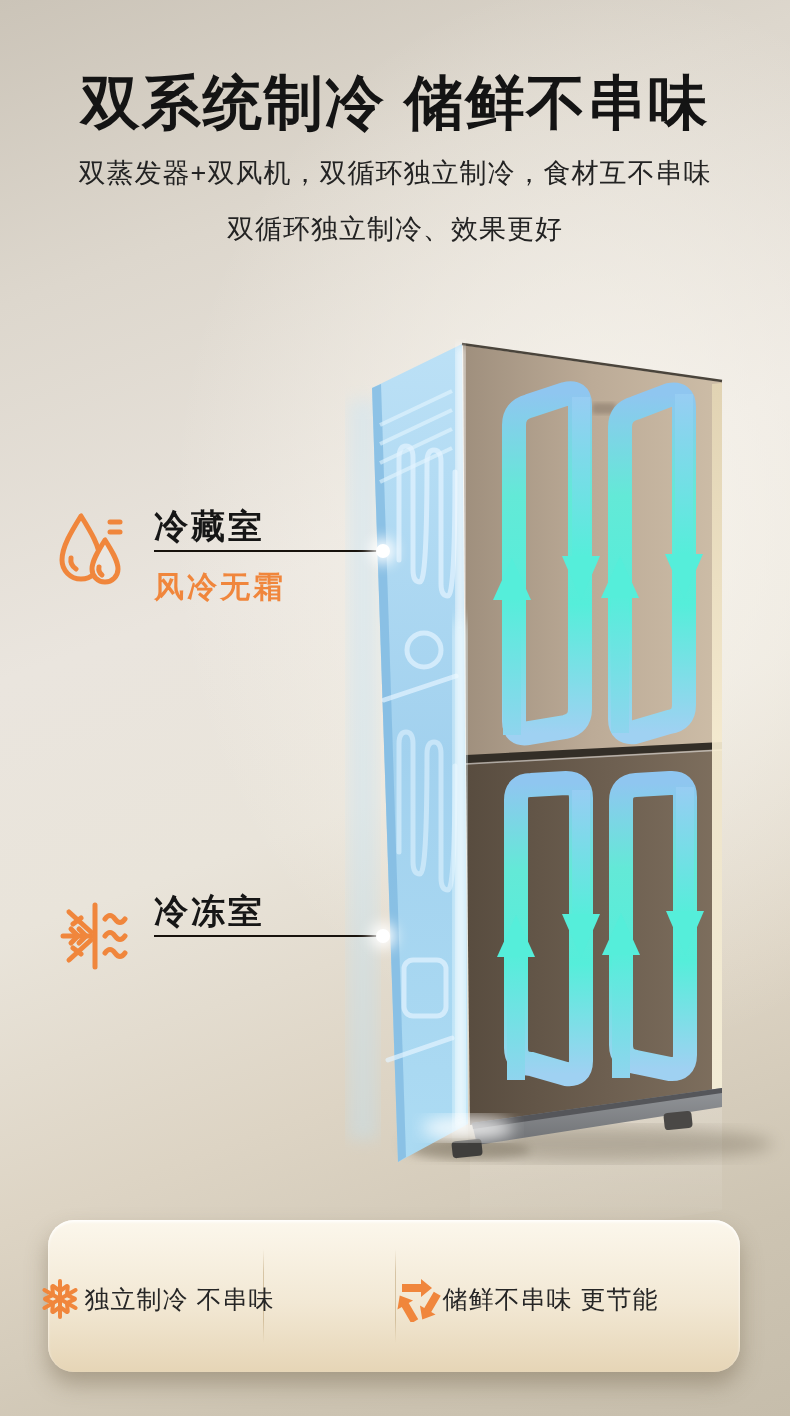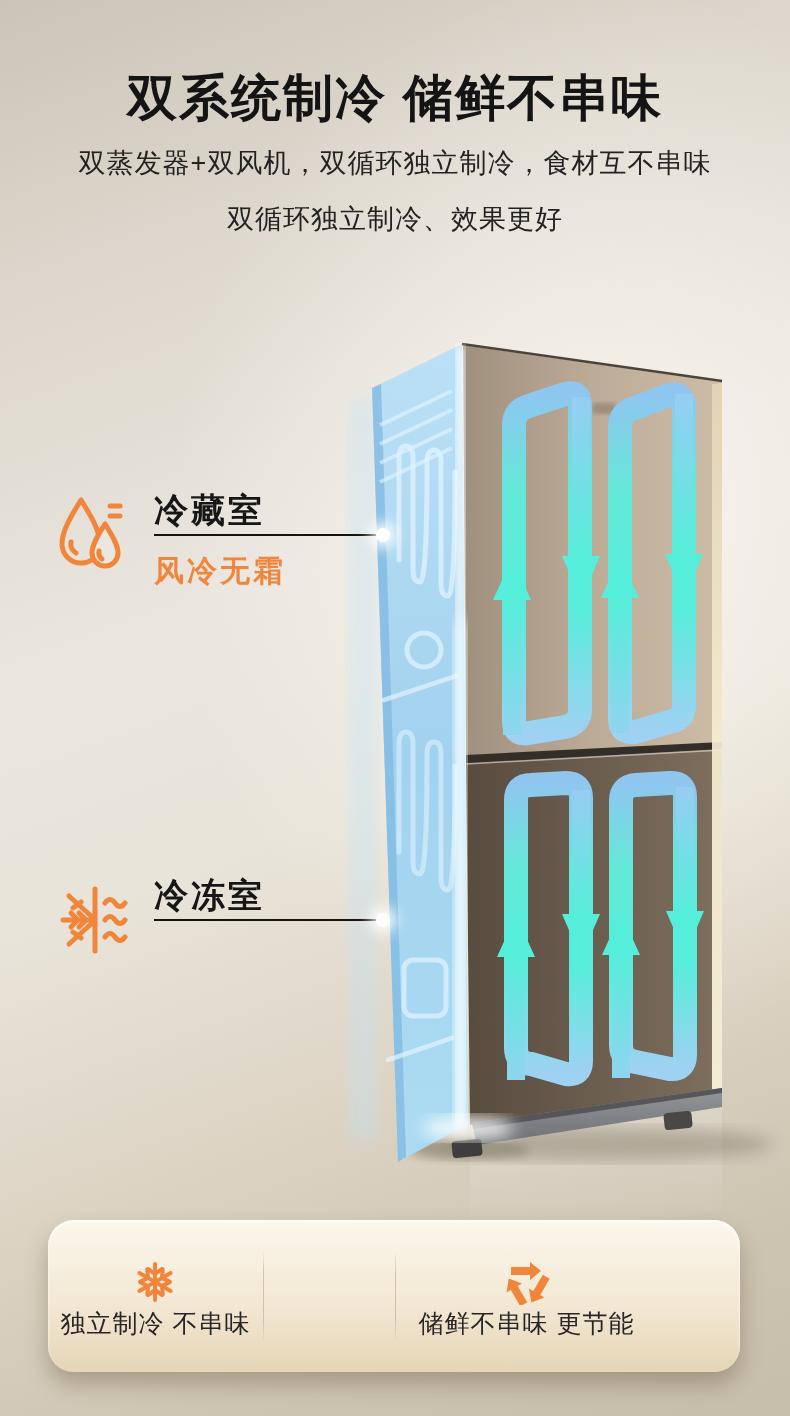--- a/index.html
+++ b/index.html
@@ -2,41 +2,41 @@
 <html><head>
 <meta charset="utf-8">
 <style>
   html,body{margin:0;padding:0;background:#9b948a;}
   .page{position:relative;width:790px;height:1416px;overflow:hidden;
     font-family:"Liberation Sans","DejaVu Sans",sans-serif;
     background:
       radial-gradient(430px 540px at 600px 520px, rgba(250,247,240,.85), rgba(250,247,240,0)),
       linear-gradient(160deg,#cbc4b8 0%,#ddd7cd 18%,#eae5de 40%,#e9e4da 55%,#ddd4c4 72%,#cdc4b2 88%,#c6bdab 100%);}
   .hero{position:absolute;top:0;left:0;right:0;text-align:center;z-index:3;}
-  .title{margin:70px 0 0;font-size:50px;font-weight:900;color:#141414;letter-spacing:2px;line-height:1.15;}
+  .title{margin:70px 0 0;font-size:59px;font-weight:900;color:#141414;letter-spacing:2px;line-height:1.15;}
   .subtitle{margin:16px;font-size:27px;color:#232323;line-height:40px;font-weight:500;letter-spacing:1px;}
   .subtitle.first{margin-top:15px;}
   .scene{position:absolute;inset:0;z-index:1;pointer-events:none;}
-  .callout{position:absolute;z-index:2;width:360px;height:135px;}
+  .callout{position:absolute;z-index:2;width:360px;height:135px;margin-top:16px;}
   .callout .ico{position:absolute;left:0;}
   .callout .ct{position:absolute;left:97px;top:0;right:0;bottom:0;}
   .cname{position:absolute;top:0;left:0;font-size:34px;font-weight:600;color:#161616;letter-spacing:3px;}
   .cline{position:absolute;top:46px;left:0;width:226px;height:0;border-top:2px solid #17120c;}
   .cdot{position:absolute;right:-10px;top:-8px;width:14px;height:14px;border-radius:50%;background:#fff;
         box-shadow:0 0 14px 6px rgba(255,255,255,.95);}
   .ctag{position:absolute;top:63px;left:0;font-size:30px;font-weight:700;color:#F0863C;letter-spacing:3px;}
   .callout-fridge{left:57px;top:488px;}
   .callout-freezer{left:57px;top:873px;}
   .callout-fridge .ico{top:6px;}
   .callout-freezer .ico{top:8px;}
   .feature-bar{position:absolute;left:48px;top:1220px;width:692px;height:152px;z-index:2;border-radius:26px;
     background:linear-gradient(180deg,#fcf7ec,#f2e8d4 55%,#e6d5b6);
     box-shadow:0 12px 22px rgba(105,90,65,.40), inset 0 2px 3px rgba(255,255,255,.9);
     display:grid;grid-template-columns:215px 1px 262px 1px 213px;align-items:center;justify-items:center;}
-  .feature{display:flex;flex-direction:column;align-items:center;gap:2px;transform:translateY(3px);text-align:right;}
+  .feature{display:flex;flex-direction:row;align-items:center;gap:2px;transform:translateY(3px);text-align:right;}
   .feature svg{width:46px;height:46px;}
   .flabel{font-size:25px;color:#262626;letter-spacing:1px;white-space:nowrap;}
   .vdiv{width:1px;height:94px;
     background:linear-gradient(180deg,rgba(176,146,96,0),rgba(176,146,96,.45) 25%,rgba(176,146,96,.45) 75%,rgba(176,146,96,0));}
 </style>
 </head>
 <body>
 
 <div class="page">
 

